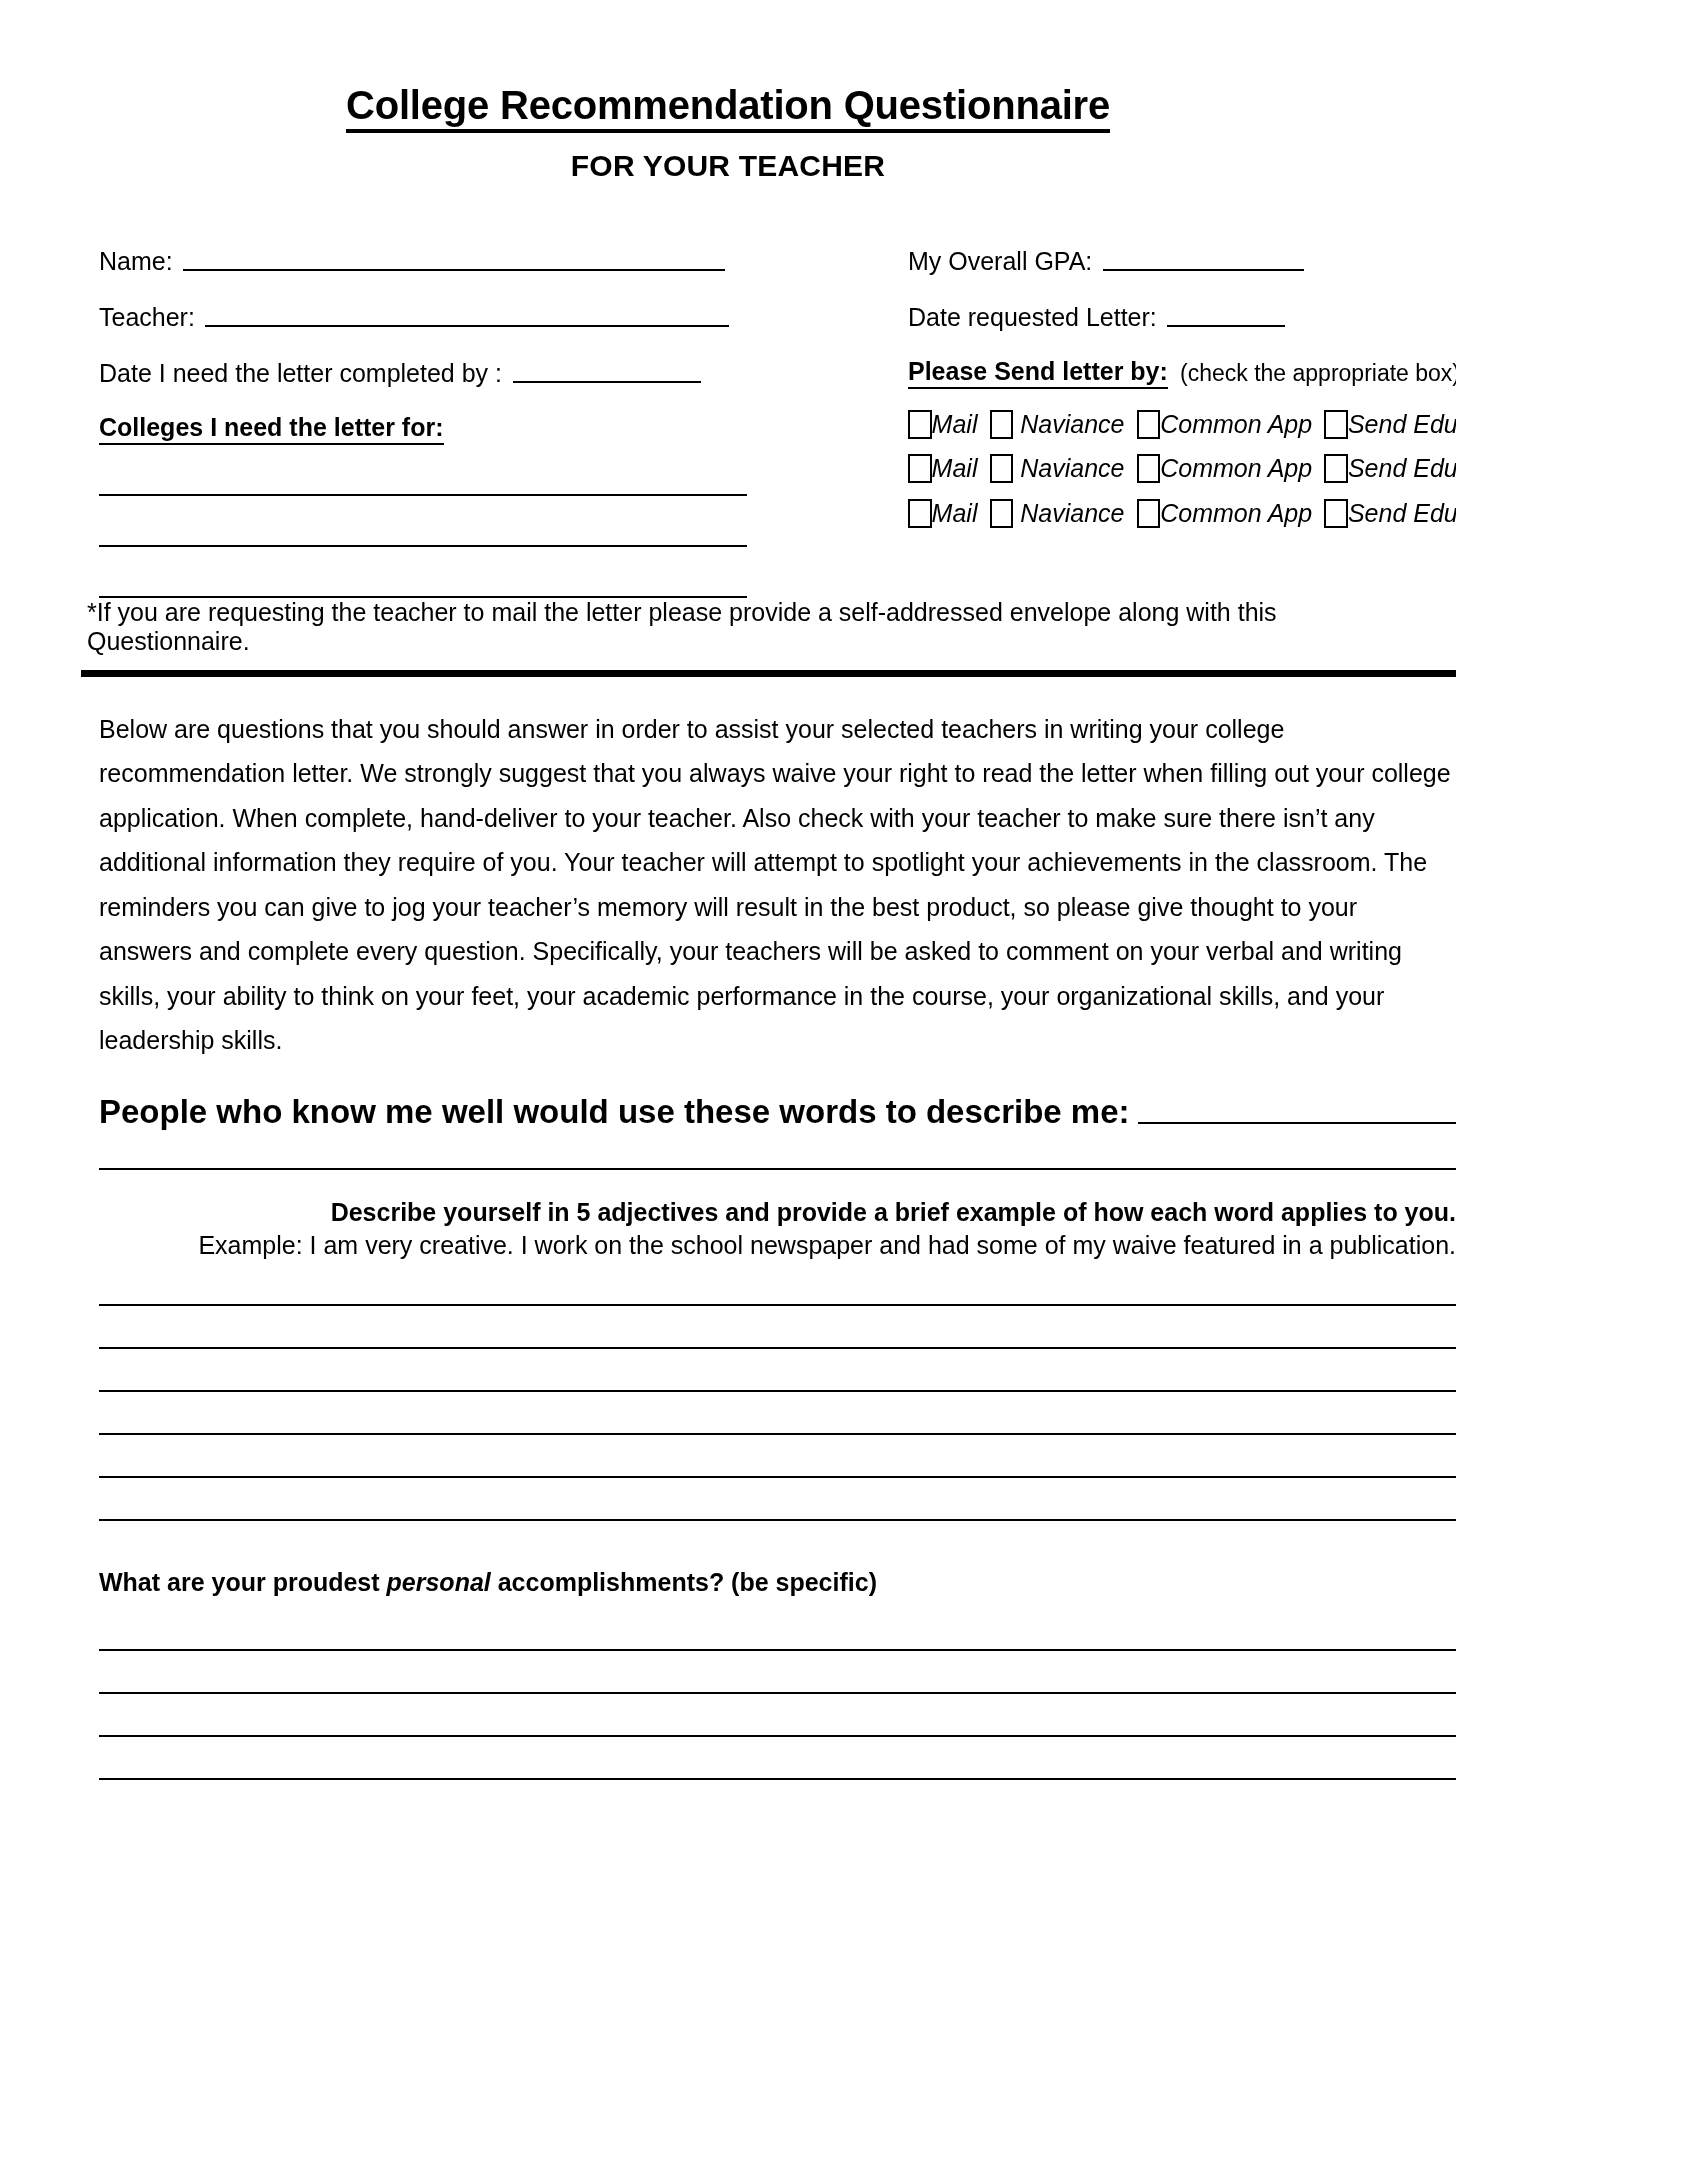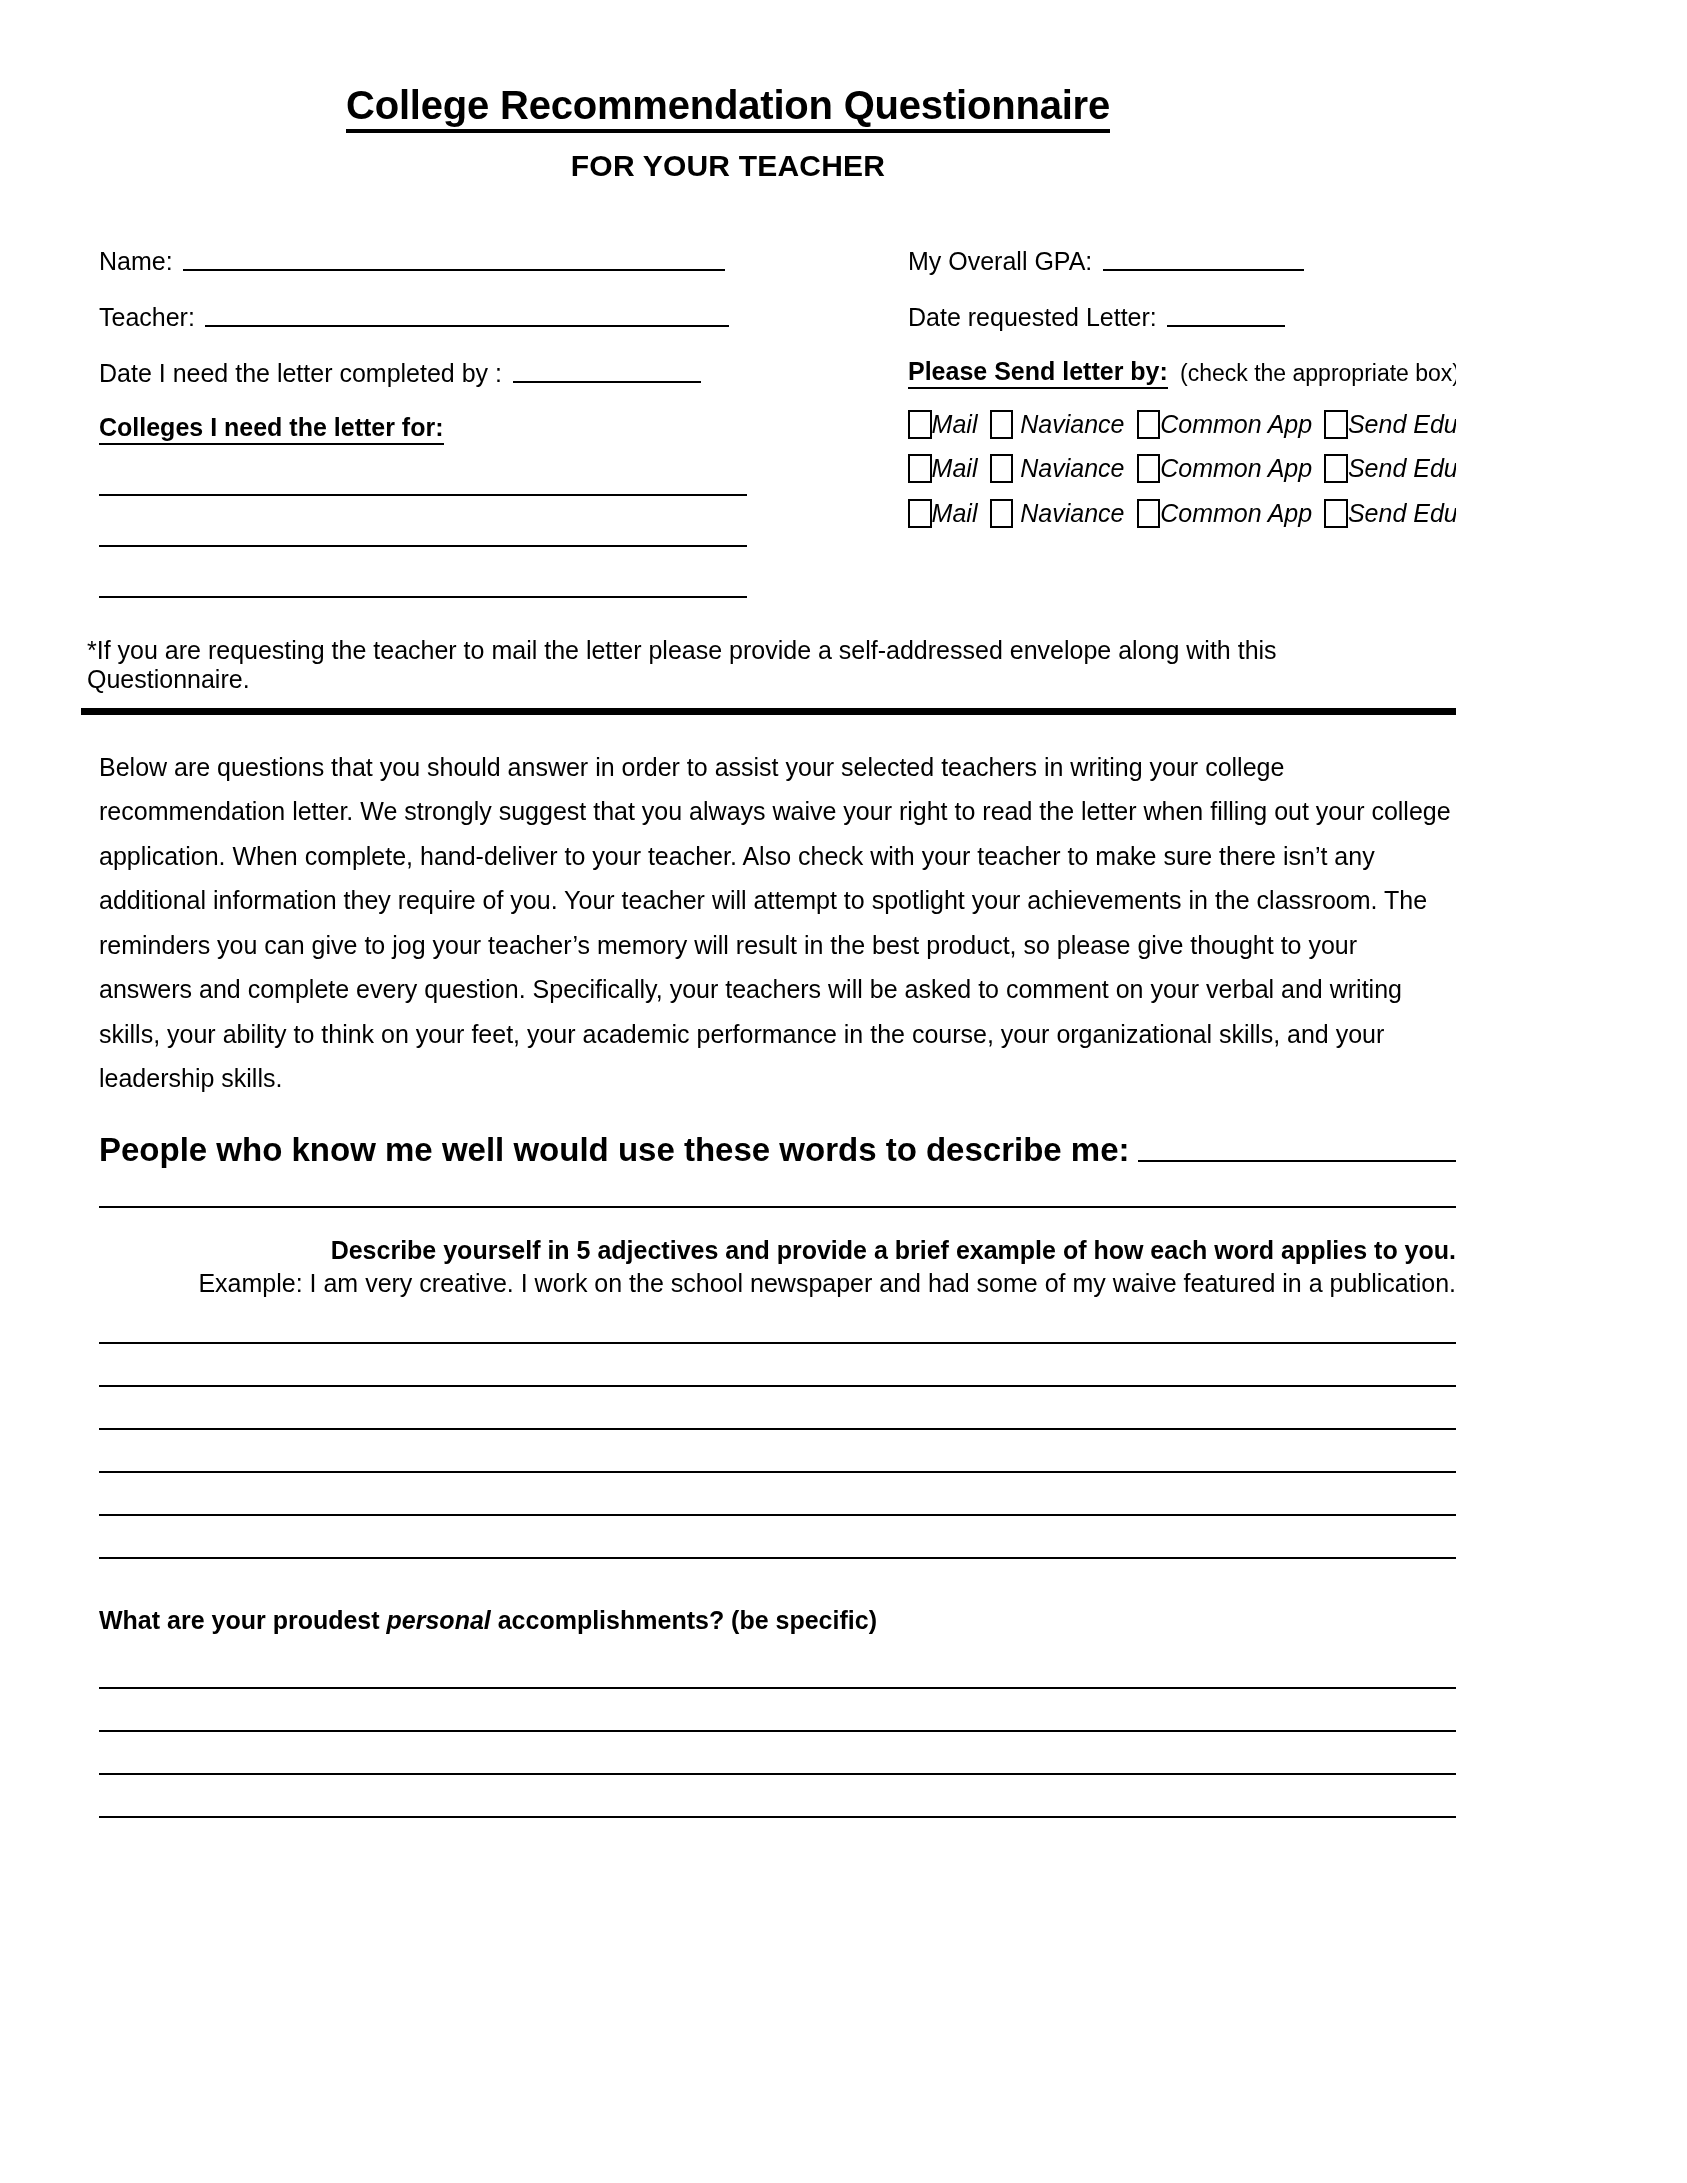--- a/index.html
+++ b/index.html
@@ -114,21 +114,20 @@
     height: 29px;
     border: 2.6px solid #000;
     box-sizing: border-box;
     flex: 0 0 auto;
   }
   .cb-label { margin-right: 12.2px; font-style: italic; }
   .cb-pair { display: flex; align-items: center; }
 
   
   .note {
-    margin-top: 38px;
     padding-left: 87px;
     padding-right: 79px;
     font-size: 25px;
   }
   .divider {
     margin: 14px auto 0 81px;
     width: 1525px;
     border-bottom: 7.9px solid #000;
     height: 0;
   }

